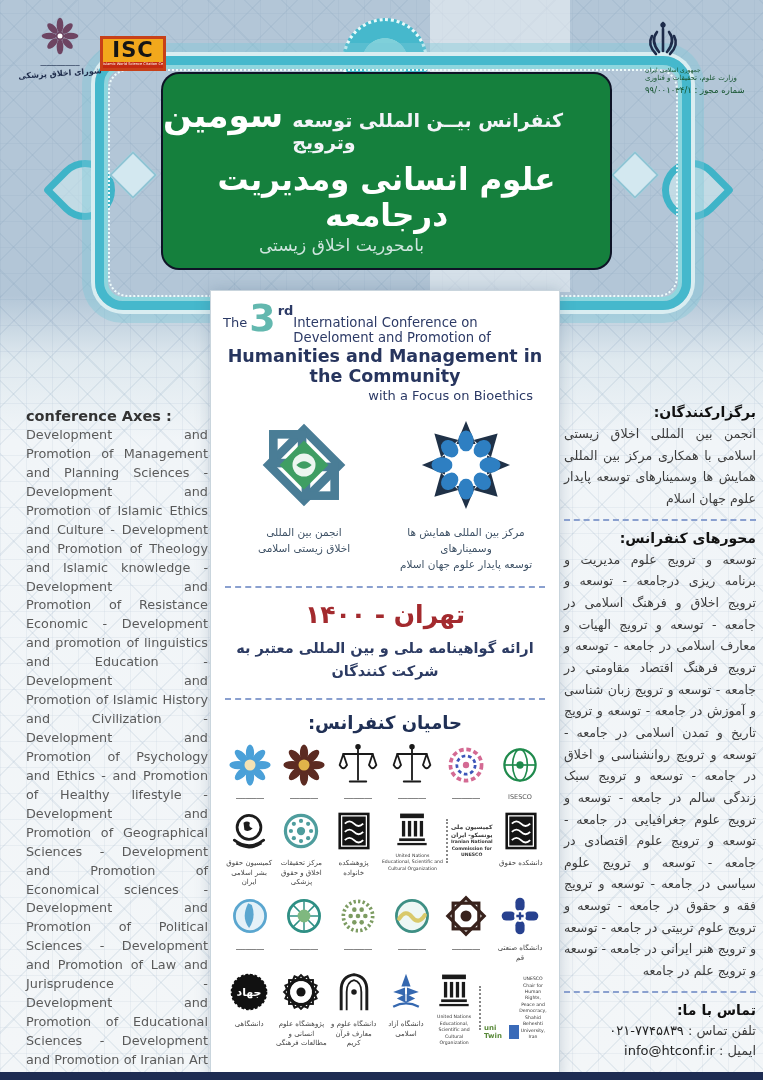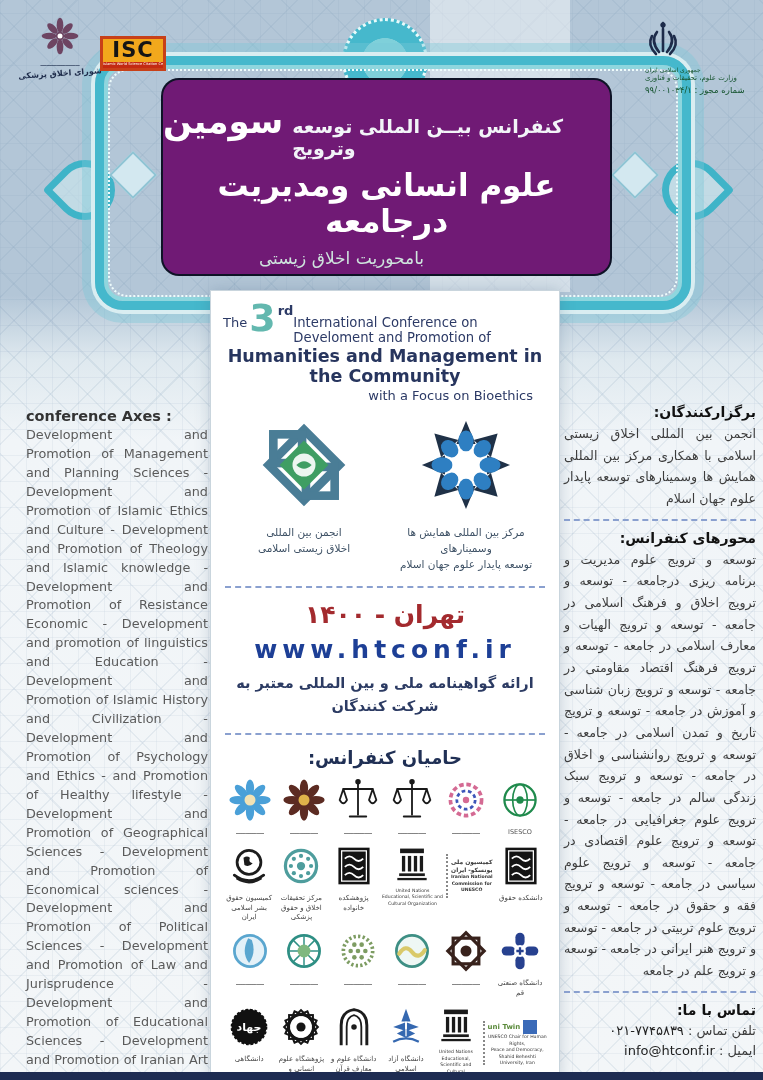--- a/index.html
+++ b/index.html
@@ -20,27 +20,27 @@
          box-shadow:0 0 0 4px #d9edf1, inset 0 0 0 4px #8fd6de, 0 0 0 13px rgba(120,200,216,.38);}
   .frame::before{content:"";position:absolute;inset:4px;border:2px dotted #eefcfc;border-radius:20px;}
   .crown{position:absolute;left:342px;top:18px;width:80px;height:80px;border-radius:50%;
          background:radial-gradient(circle,#7fd0da 0 40%,#46b8cc 41% 100%);border:3px dotted #e8fbfb;}
   .paisley{position:absolute;width:46px;height:46px;border:7px solid #3fb4c8;border-radius:50% 50% 50% 4px;background:rgba(210,240,244,.5);}
   .paisley.l{left:55px;top:160px;transform:rotate(45deg);}
   .paisley.r{left:662px;top:160px;transform:rotate(-135deg);}
   .medallion{position:absolute;width:30px;height:30px;background:#d3e8f0;border:2px solid #8fc4d4;transform:rotate(45deg);}
   .medallion.l{left:116px;top:158px;} .medallion.r{left:618px;top:158px;}
   
-  .navybox{position:absolute;left:163px;top:80px;width:447px;height:194px;background:#701a75;border-radius:16px;
+  .navybox{position:absolute;left:163px;top:74px;width:447px;height:194px;background:#15803d;border-radius:16px;
            box-shadow:0 0 0 2px #0e1326;color:#fff;}
   .nb-l1{display:flex;direction:ltr;justify-content:flex-end;align-items:baseline;gap:9px;padding:26px 26px 0 0;}
   .nb-big{font-size:34px;font-weight:bold;line-height:.9;}
   .nb-rest{font-size:19px;font-weight:bold;color:#f2f4f8;}
   .nb-l2{text-align:center;font-size:31px;font-weight:bold;color:#ffffff;margin-top:8px;}
-  .nb-l3{text-align:center;font-size:17px;color:#cfe5de;margin-top:9px;padding-right:90px;}
+  .nb-l3{text-align:center;font-size:17px;color:#cfe5de;margin-top:2px;padding-right:90px;}
   
   .tl-uni{position:absolute;left:18px;top:16px;width:84px;text-align:center;color:#1d2b4a;}
   .tl-uni .cap1{font-size:7px;line-height:1.25;}
   .tl-uni .cap2{font-size:8px;font-weight:bold;transform:rotate(-4deg);}
   .isc{position:absolute;left:100px;top:36px;width:60px;border:3px solid #c84018;background:#f2a81c;text-align:center;}
   .isc .big{font-size:21px;font-weight:bold;color:#151515;line-height:1.1;letter-spacing:1px;}
   .isc .strip{background:#c42a12;color:#fff;font-size:3.6px;line-height:1.6;white-space:nowrap;overflow:hidden;}
   
   .tr-off{position:absolute;left:645px;top:20px;width:112px;text-align:left;color:#14532d;}
   .tr-off .l1{font-size:6px;margin-top:2px;}
@@ -205,21 +205,20 @@
       </svg>
       <div class="cap">
         <div>مرکز بین المللی همایش ها وسمینارهای</div>
         <div>توسعه پایدار علوم جهان اسلام</div>
       </div>
     </div>
   </div>
 
   <div class="dash"></div>
   <div class="city">تهران - ۱۴۰۰</div>
-  <div class="url">www.htconf.ir</div>
   <div class="cert">
     <div>ارائه گواهینامه ملی و بین المللی معتبر به</div>
     <div>شرکت کنندگان</div>
   </div>
   <div class="dash"></div>
   <div class="sp-head">حامیان کنفرانس:</div>
   <div class="grid" id="sponsor-grid">
       <div class="srow">
         <div class="scell">
           <span><svg width="44" height="44" viewBox="0 0 48 48">
@@ -475,21 +474,21 @@
                   <rect x="19.5" y="13" width="3.6" height="17"></rect>
                   <rect x="26" y="13" width="3.6" height="17"></rect>
                   <rect x="32.5" y="13" width="3.6" height="17"></rect>
       <rect x="10" y="32" width="28" height="3"></rect>
                   <rect x="8" y="37" width="32" height="2.5"></rect>
                 </g>
               </svg>
       <div class="tinyen">United Nations<br>Educational, Scientific and<br>Cultural Organization</div>
             </div>
     <div class="vdot"></div>
-    <div style="display:flex;flex-direction:column;align-items:flex-start">
+    <div style="display:flex;flex-direction:row;align-items:flex-end">
       <div style="display:flex;align-items:center;gap:3px">
         <span style="font-size:7px;color:#5a8a3a;font-weight:bold">uni Twin</span>
         <span style="width:14px;height:14px;background:#3a6ab8;display:inline-block"></span>
               </div>
       <div class="tinyen">UNESCO Chair for Human Rights,<br>Peace and Democracy,<br>Shahid Beheshti University, Iran</div>
             </div>
           </div>
         </div>
       </div>
     </div>

